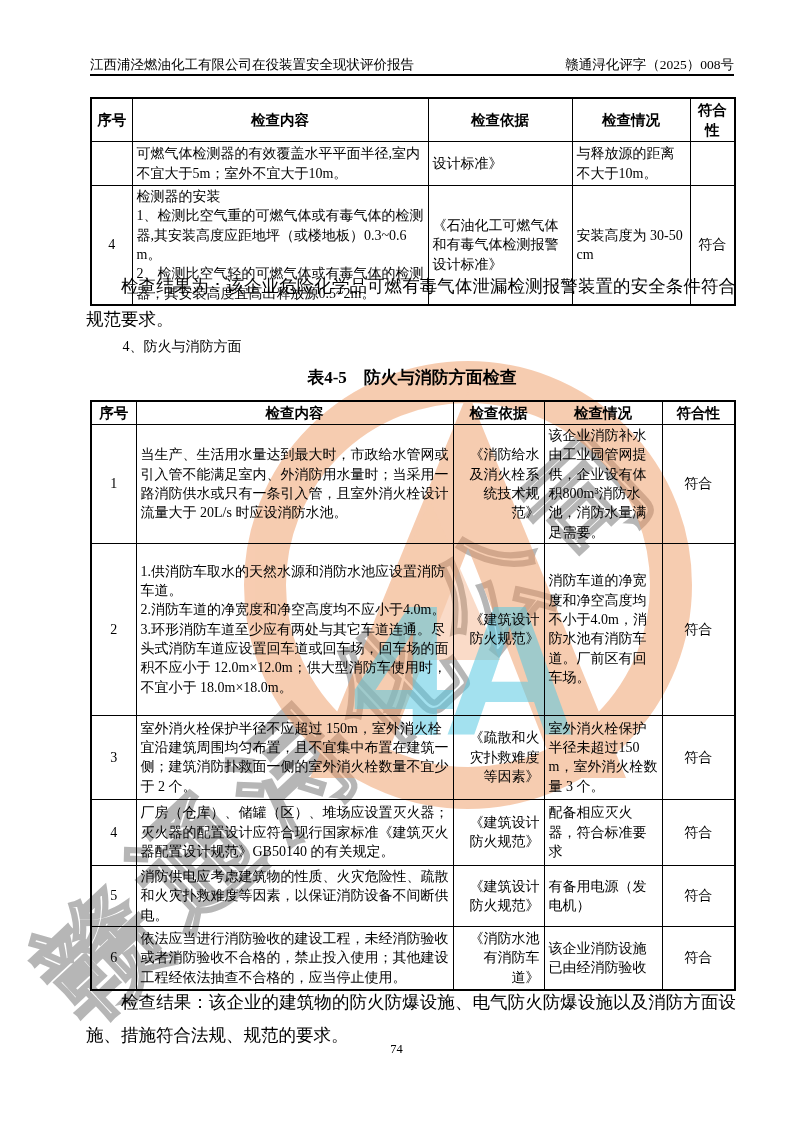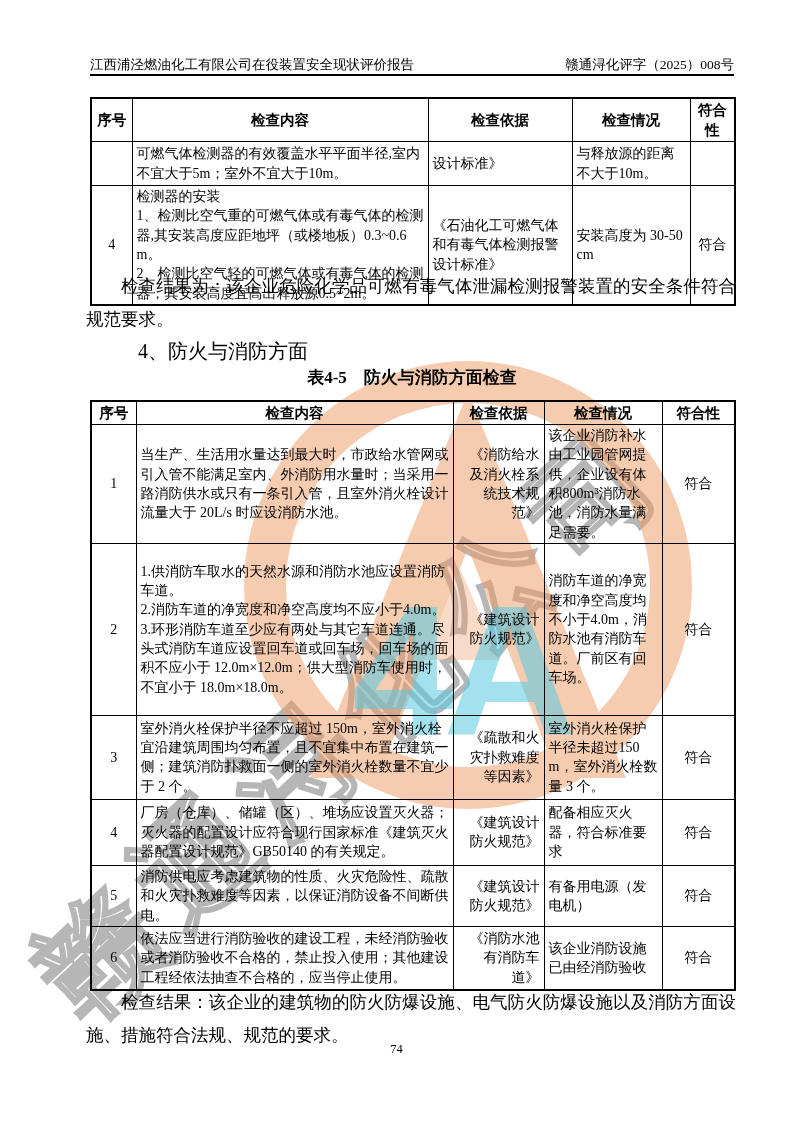--- a/index.html
+++ b/index.html
@@ -86,21 +86,21 @@
   .para {
     position: absolute; left: 86px; width: 650px;
     font-size: 17.5px; line-height: 33px;
     text-indent: 2em;
     text-align: justify;
   }
   .para1 { top: 270px; }
   .para2 { top: 986px; }
   .sub-heading {
     position: absolute; left: 86px; top: 338px; width: 650px;
-    font-size: 20px; text-indent: 2.6em;
+    font-size: 14px; text-indent: 2.6em;
   }
   .table-title {
     position: absolute; left: 90px; top: 366px; width: 644px;
     font-size: 17px; font-weight: bold; text-align: center;
   }
   .page-number {
     position: absolute; left: 0; top: 1042px; width: 100%;
     text-align: center; font-size: 12.5px;
   }
 </style>

